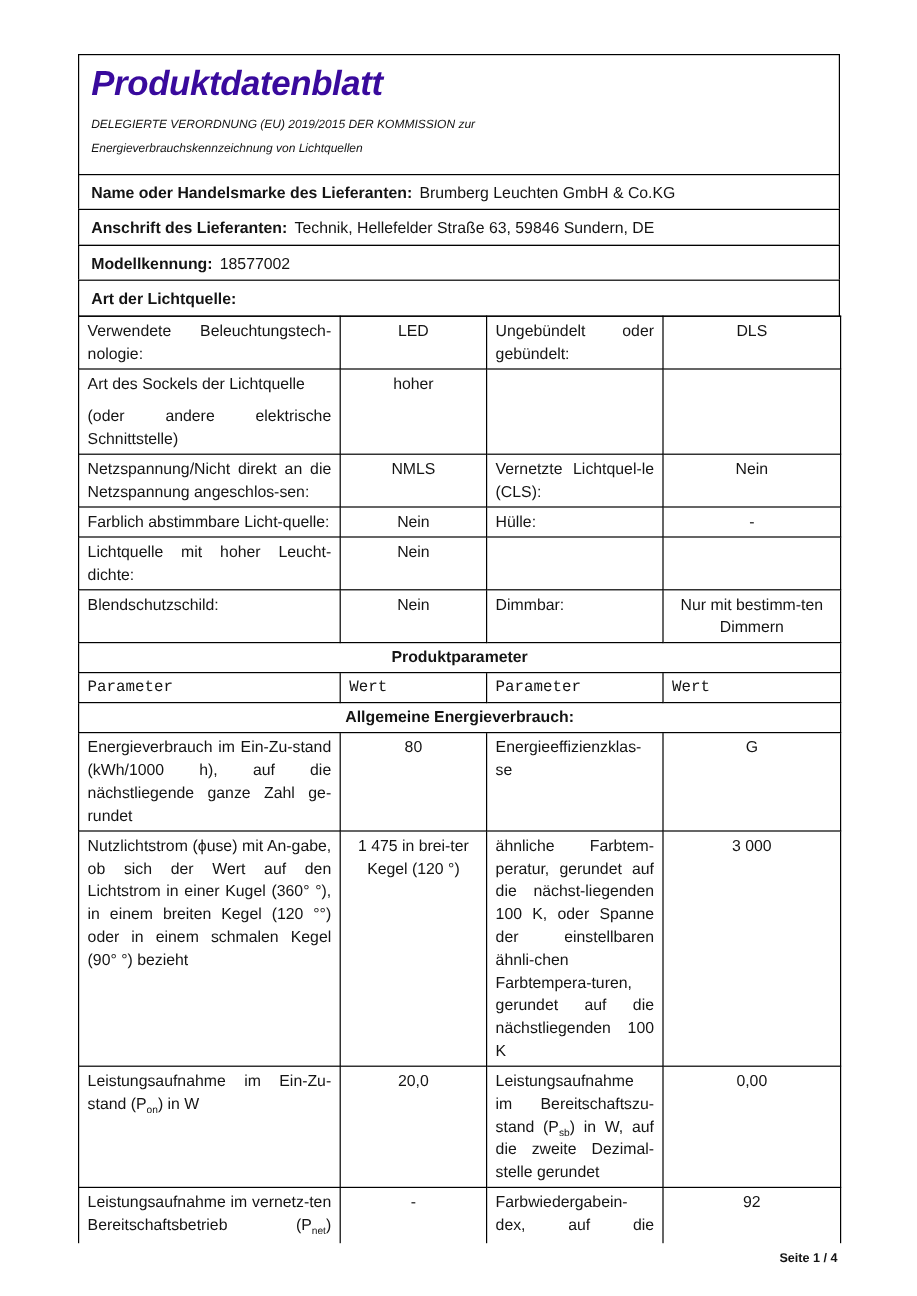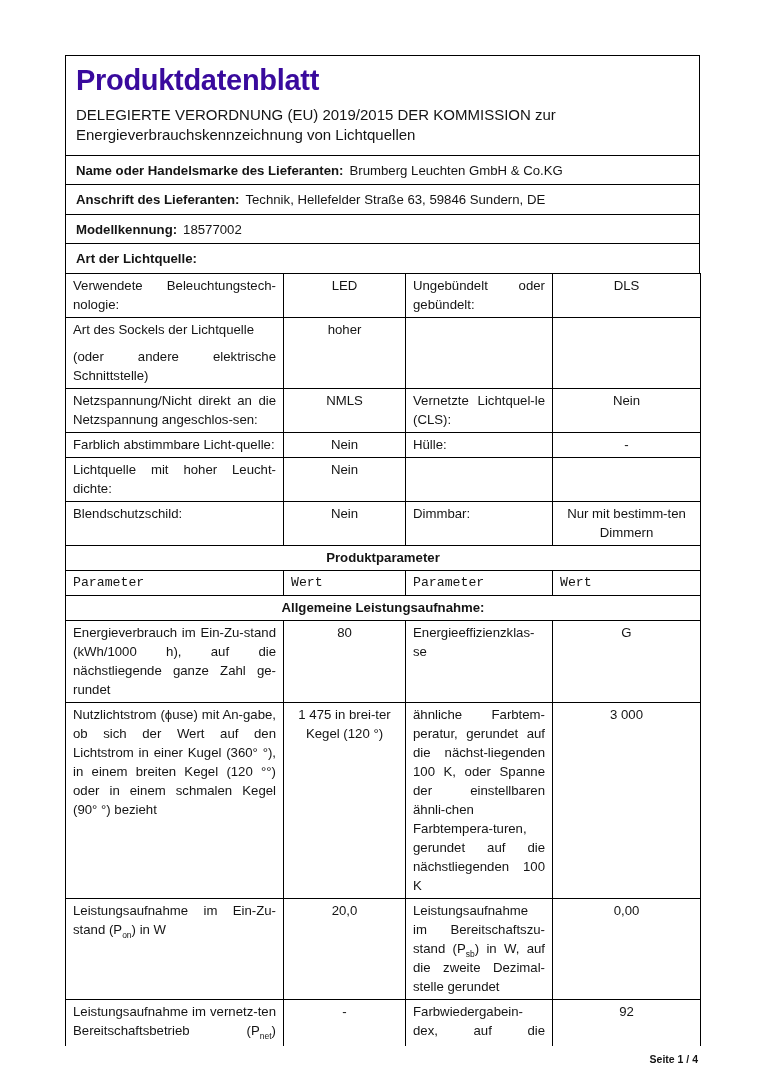--- a/index.html
+++ b/index.html
@@ -5,28 +5,28 @@
   * { margin: 0; padding: 0; box-sizing: border-box; }
   html, body { background: #ffffff; }
   body {
     width: 764px; height: 1080px; position: relative; overflow: hidden;
     font-family: "Liberation Sans", "DejaVu Sans", sans-serif;
     color: #141414; font-size: 13.2px; line-height: 19px;
   }
   .content { position: absolute; left: 65px; top: 45px; width: 635px; }
 
   .box { border: 1.5px solid #000; background: #fff; margin-top: -1.5px; }
-  .box:first-child { margin-top: 10px; }
+  .box:first-child { margin-top: 0; font-style: italic; }
 
   .header-box { padding: 6px 10px 10px 10px; }
   .title {
     font-size: 29px; line-height: 36px; font-weight: 700;
     color: #390a9d; letter-spacing: -0.3px; margin-bottom: 7px;
   }
-  .reg-line { display: block; font-size: 15px; line-height: 20px; }
+  .reg-line { display: block; font-size: 10px; line-height: 20px; }
 
   .info-row { padding: 5px 10px; min-height: 29px; }
   .lbl { font-weight: 700; }
   .val-inline { margin-left: 6px; }
 
   table.params {
     width: 635px; border-collapse: collapse; table-layout: fixed;
     margin-top: -1.5px;
   }
   table.params td {
@@ -132,21 +132,21 @@
       <tr>
         <td class="section" colspan="4">Produktparameter</td>
       </tr>
       <tr>
         <td class="h">Parameter</td>
         <td class="h">Wert</td>
         <td class="h">Parameter</td>
         <td class="h">Wert</td>
       </tr>
       <tr>
-        <td class="section" colspan="4">Allgemeine Leistungsaufnahme:</td>
+        <td class="section" colspan="4">Allgemeine Energieverbrauch:</td>
       </tr>
 
       <tr>
         <td class="p">Energieverbrauch im Ein-Zu-stand (kWh/1000 h), auf die nächstliegende ganze Zahl ge-rundet</td>
         <td class="v">80</td>
         <td class="p">Energieeffizienzklas-se</td>
         <td class="v">G</td>
       </tr>
       <tr>
         <td class="p">Nutzlichtstrom (ϕuse) mit An-gabe, ob sich der Wert auf den Lichtstrom in einer Kugel (360° °), in einem breiten Kegel (120 °°) oder in einem schmalen Kegel (90° °) bezieht</td>

